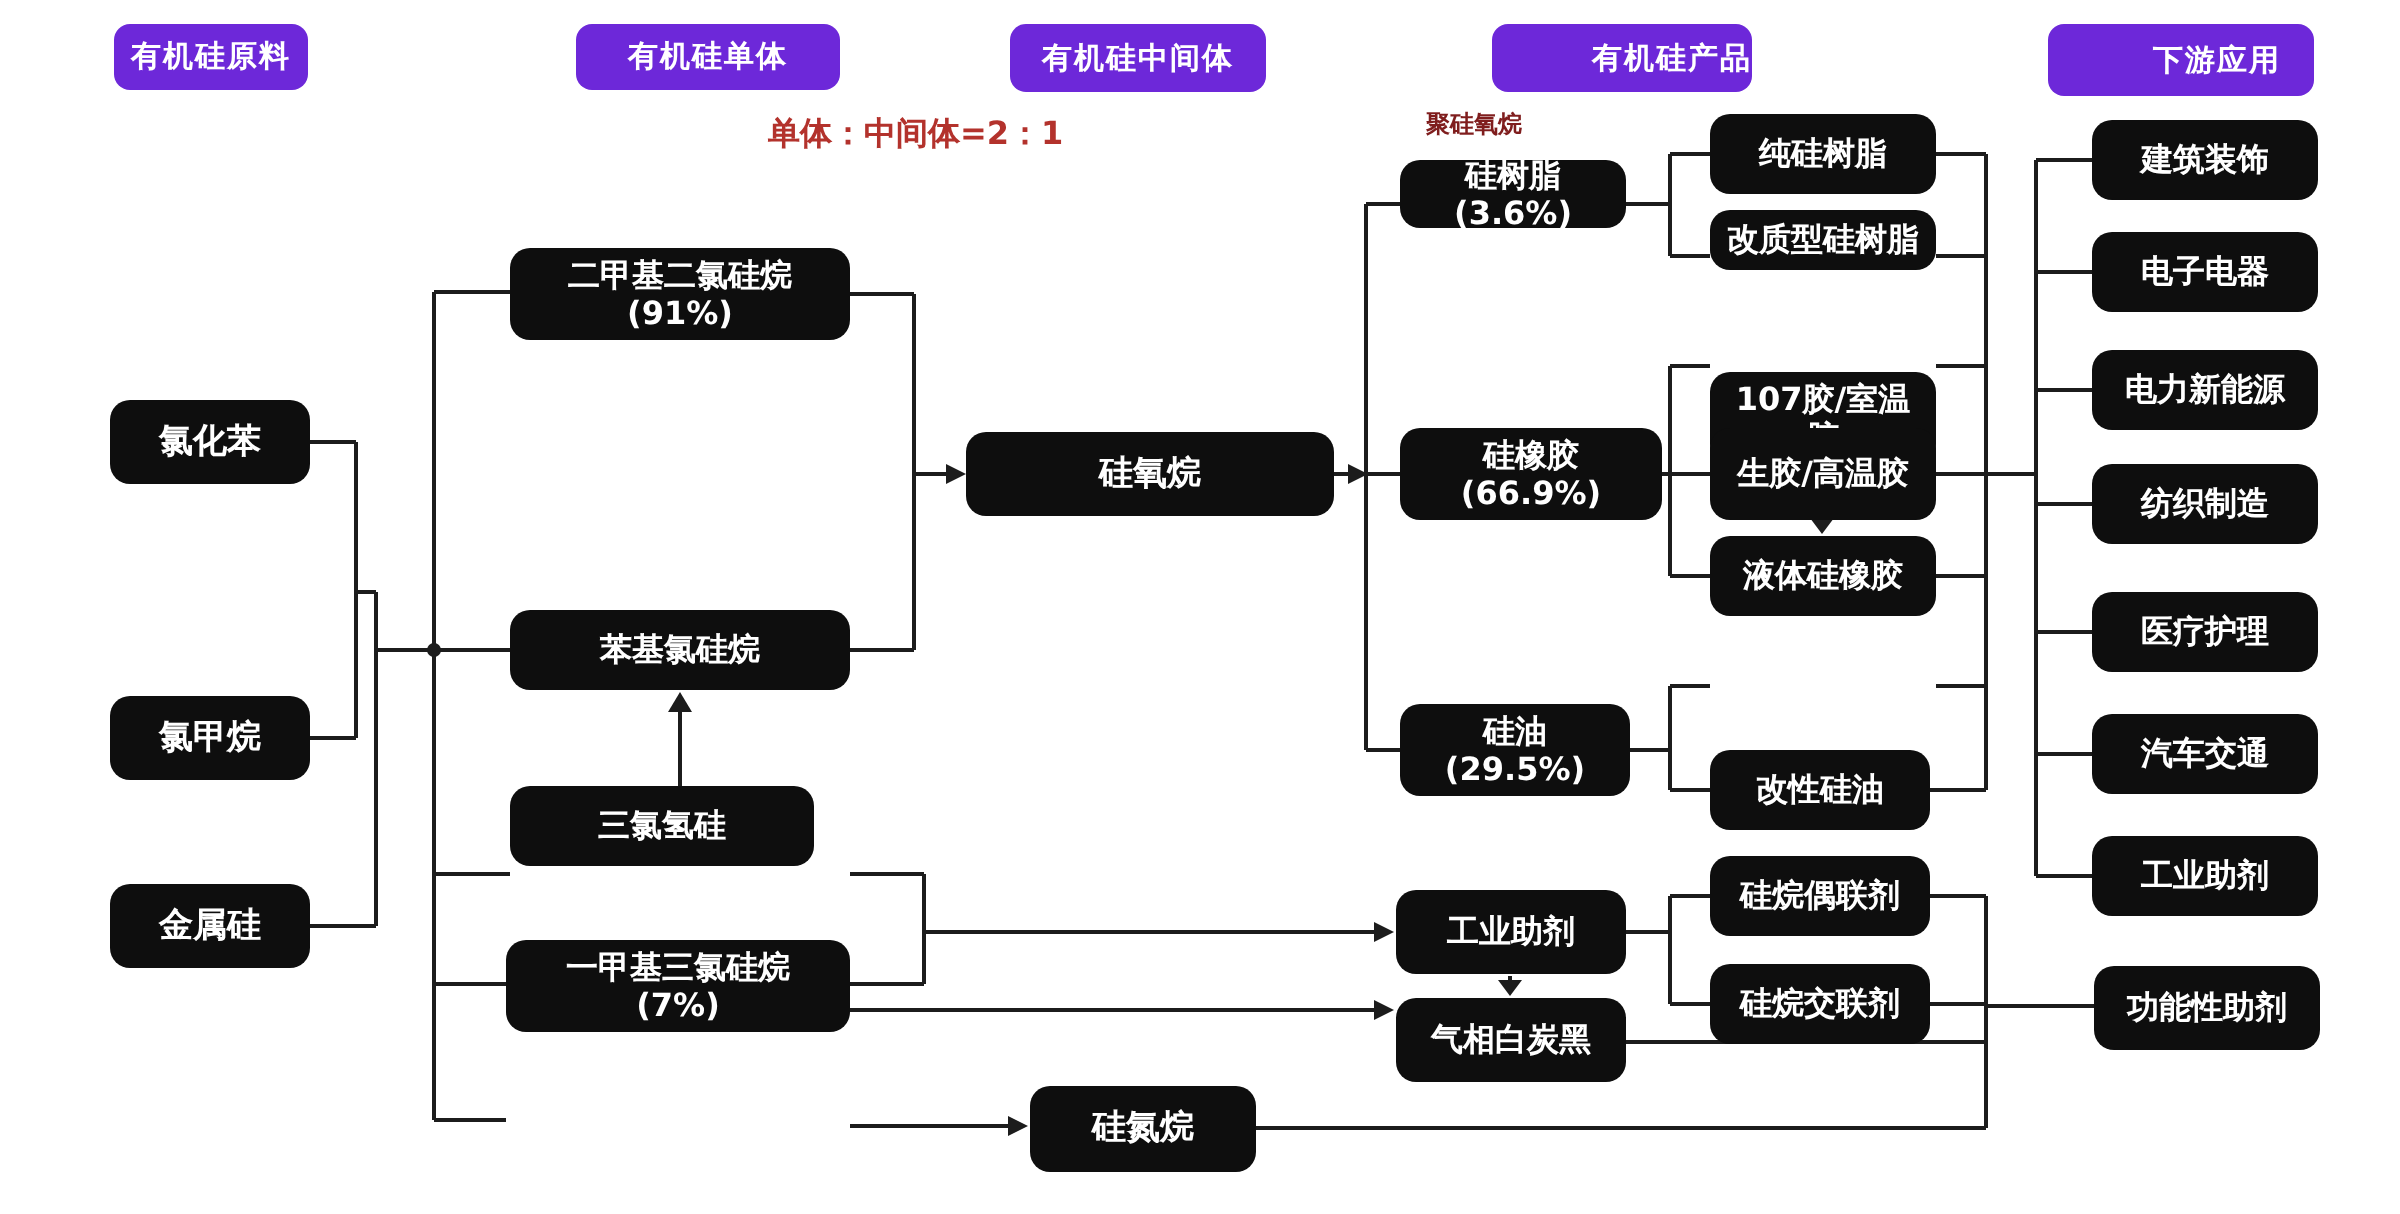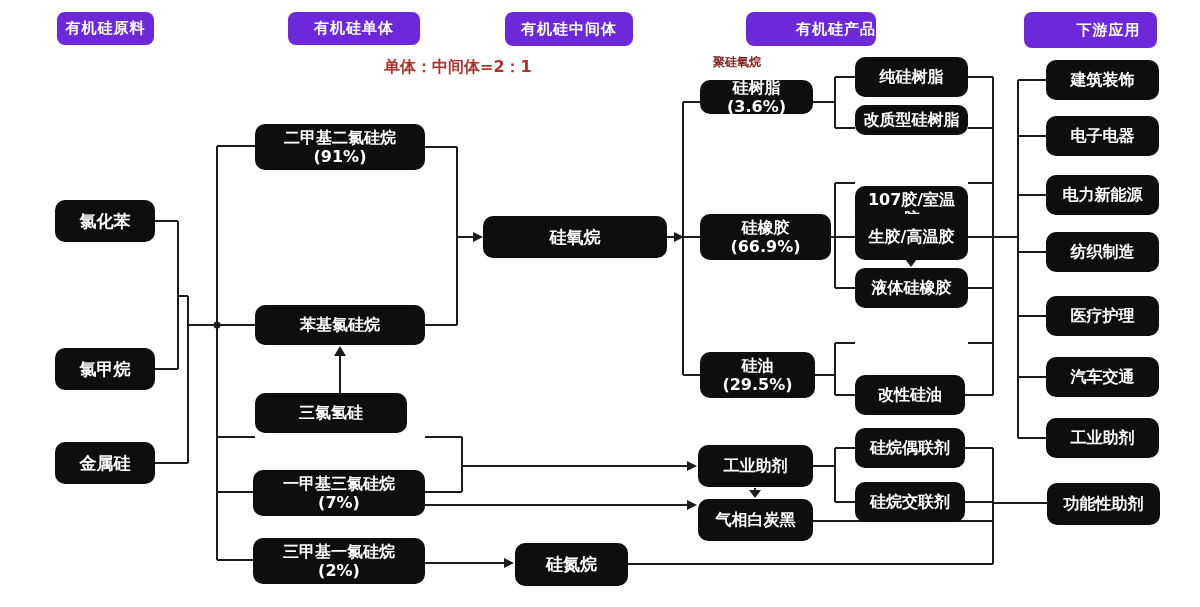--- a/index.html
+++ b/index.html
@@ -118,24 +118,20 @@
   <div class="node f16" style="left:255px;top:305px;width:170px;height:40px;">
     <span>苯基氯硅烷</span>
   </div>
   <div class="node f16" style="left:255px;top:393px;width:152px;height:40px;border-radius:10px;">
     <span>三氯氢硅</span>
   </div>
   <div class="node f16" style="left:253px;top:470px;width:172px;height:46px;">
     <span>一甲基三氯硅烷</span>
       <span>(7%)</span>
   </div>
-  <div class="node f16" style="left:253px;top:538px;width:172px;height:46px;">
-    <span>三甲基一氯硅烷</span>
-      <span>(2%)</span>
-  </div>
 
   <div class="node f17" style="left:483px;top:216px;width:184px;height:42px;">
       <span>硅氧烷</span>
     </div>
   <div class="node f16" style="left:698px;top:445px;width:115px;height:42px;">
       <span>工业助剂</span>
     </div>
   <div class="node f16" style="left:698px;top:499px;width:115px;height:42px;">
       <span>气相白炭黑</span>
     </div>

